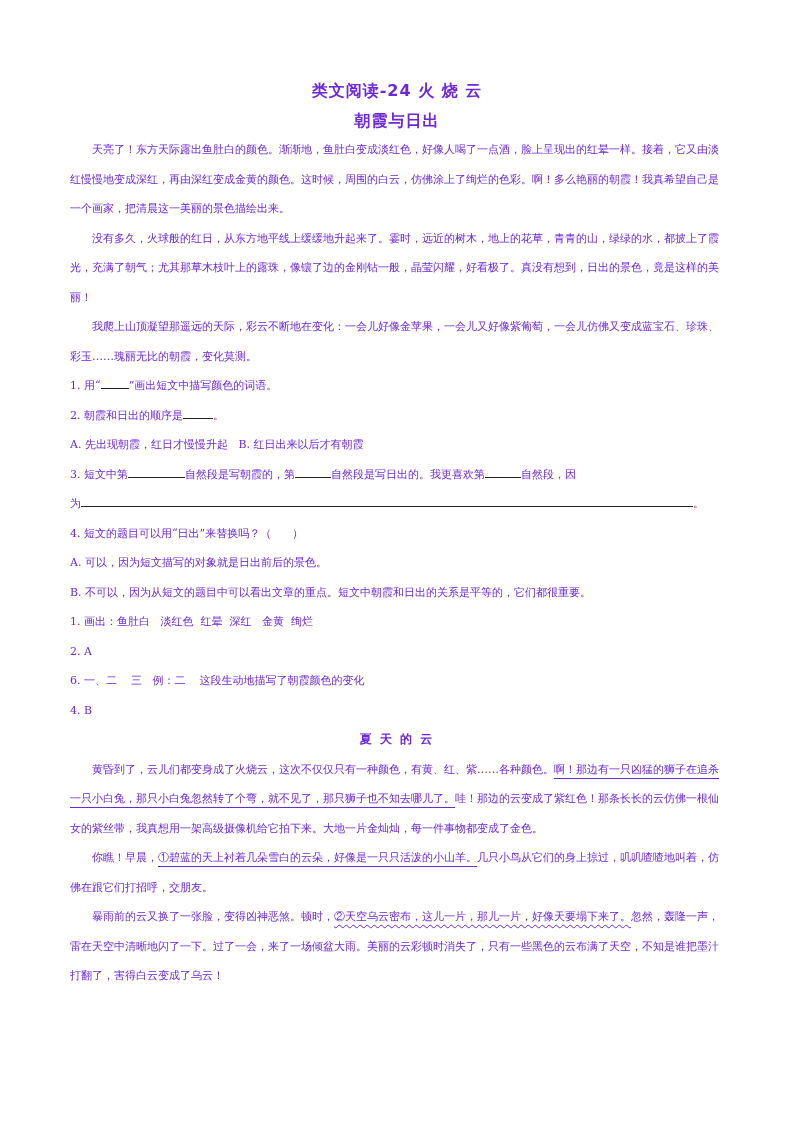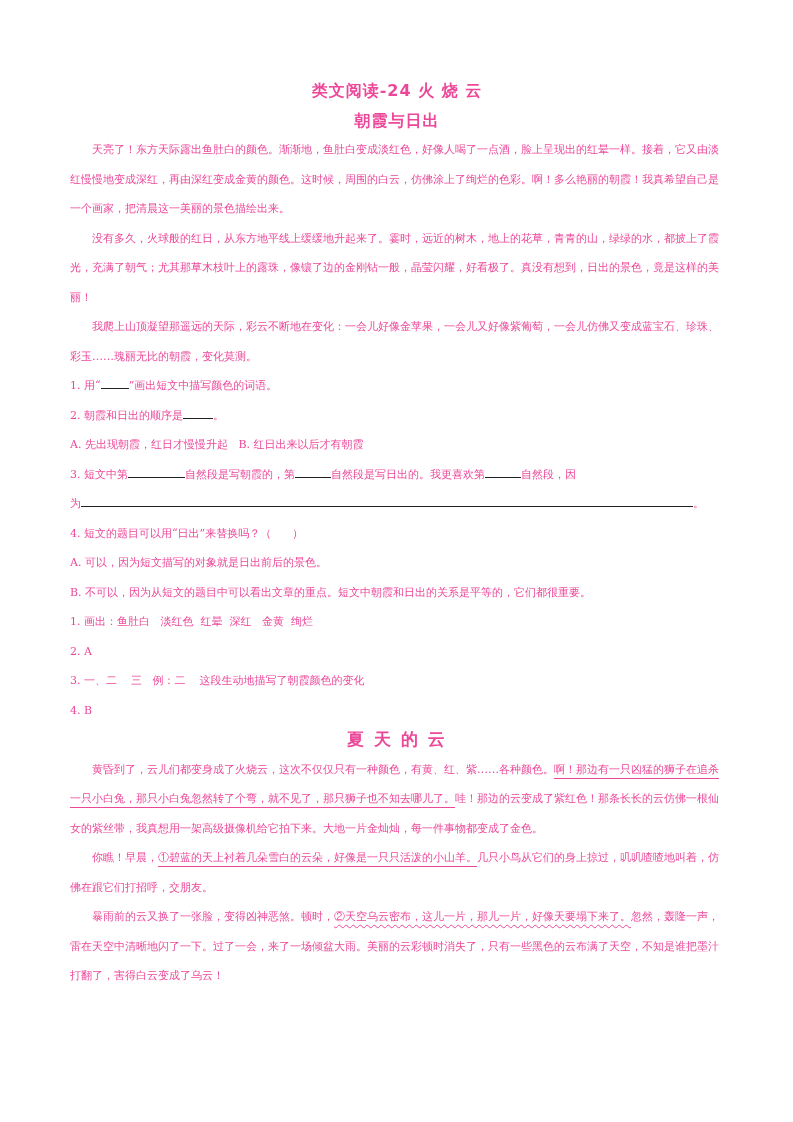--- a/index.html
+++ b/index.html
@@ -1,33 +1,33 @@
 <!DOCTYPE html>
 <html><head>
 <meta charset="utf-8">
 <style>
   html,body{margin:0;padding:0;background:#e8e8e8;}
   .page{
     width:793px;height:1122px;background:#ffffff;margin:0 auto;
     font-family:"DejaVu Serif","Liberation Serif",serif;
-    color:#ec4899;overflow:hidden;box-sizing:border-box;
+    color:#6d28d9;overflow:hidden;box-sizing:border-box;
     padding:76px 69px 0 70px;
   }
   .line,.para{
     margin:0;font-size:11px;line-height:29.5px;
     white-space:pre-wrap;
   }
   .para{text-indent:2em;}
   .title,.sec-head{
     margin:0;text-align:center;
     font-family:"DejaVu Sans","Liberation Sans",sans-serif;
     font-weight:700;font-size:16px;line-height:29.5px;letter-spacing:1px;
     white-space:pre-wrap;
   }
-  .sec-head2{letter-spacing:2px;font-size:17px;}
+  .sec-head2{letter-spacing:2px;font-size:12px;}
   .blank{
     display:inline-block;border-bottom:1px solid #222;
     height:15px;vertical-align:baseline;
   }
   .b28{width:28px;}
   .b30{width:30px;}
   .b36{width:36px;}
   .b57{width:57px;}
   .blong{width:612px;}
   .nowrap{white-space:nowrap;}
@@ -56,21 +56,21 @@
   <p class="line"><span>3. 短文中第</span><span class="blank b57"></span><span>自然段是写朝霞的，第</span><span class="blank b36"></span><span>自然段是写日出的。我更喜欢第</span><span class="blank b36"></span><span>自然段，因</span></p>
 
   <p class="line nowrap"><span>为</span><span class="blank blong"></span><span>。</span></p>
 
   <p class="line">4. 短文的题目可以用“日出”来替换吗？（      ）</p>
   <p class="line">A. 可以，因为短文描写的对象就是日出前后的景色。</p>
   <p class="line">B. 不可以，因为从短文的题目中可以看出文章的重点。短文中朝霞和日出的关系是平等的，它们都很重要。</p>
 
   <p class="line">1. 画出：鱼肚白   淡红色  红晕  深红   金黄  绚烂</p>
   <p class="line">2. A</p>
-  <p class="line">3. 一、二    三   例：二    这段生动地描写了朝霞颜色的变化</p>
+  <p class="line">6. 一、二    三   例：二    这段生动地描写了朝霞颜色的变化</p>
   <p class="line">4. B</p>
 
   <p class="sec-head sec-head2">夏 天 的 云</p>
 
 
   <p class="para"><span>黄昏到了，云儿们都变身成了火烧云，这次不仅仅只有一种颜色，有黄、红、紫……各种颜色。</span><span class="u">啊！那边有一只凶猛的狮子在追杀一只小白兔，那只小白兔忽然转了个弯，就不见了，那只狮子也不知去哪儿了。</span><span>哇！那边的云变成了紫红色！那条长长的云仿佛一根仙女的紫丝带，我真想用一架高级摄像机给它拍下来。大地一片金灿灿，每一件事物都变成了金色。</span></p>
 
   <p class="para"><span>你瞧！早晨，</span><span class="u">①碧蓝的天上衬着几朵雪白的云朵，好像是一只只活泼的小山羊。</span><span>几只小鸟从它们的身上掠过，叽叽喳喳地叫着，仿佛在跟它们打招呼，交朋友。</span></p>
 
   <p class="para"><span>暴雨前的云又换了一张脸，变得凶神恶煞。顿时，</span><span class="uw">②天空乌云密布，这儿一片，那儿一片，好像天要塌下来了。</span><span>忽然，轰隆一声，雷在天空中清晰地闪了一下。过了一会，来了一场倾盆大雨。美丽的云彩顿时消失了，只有一些黑色的云布满了天空，不知是谁把墨汁打翻了，害得白云变成了乌云！</span></p>

